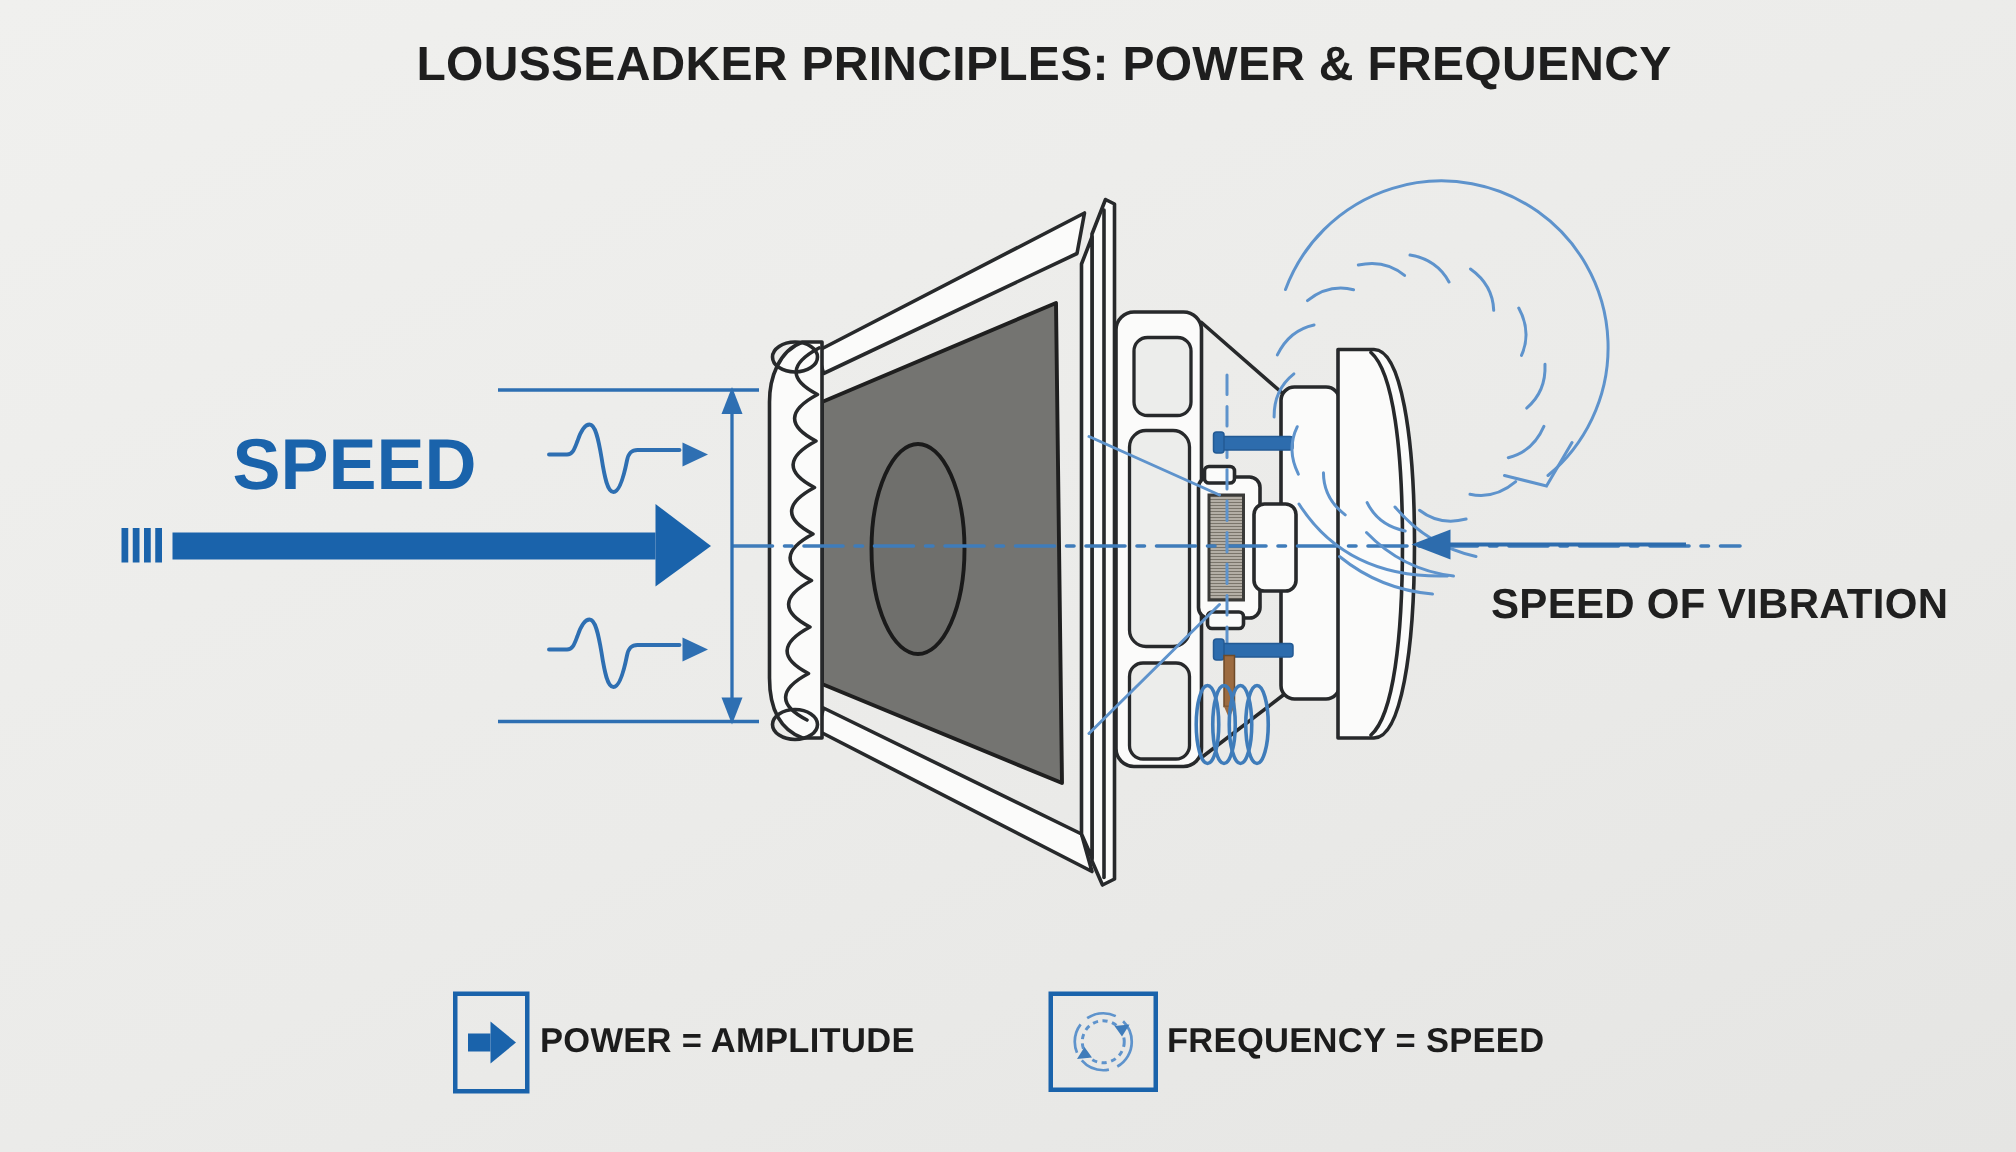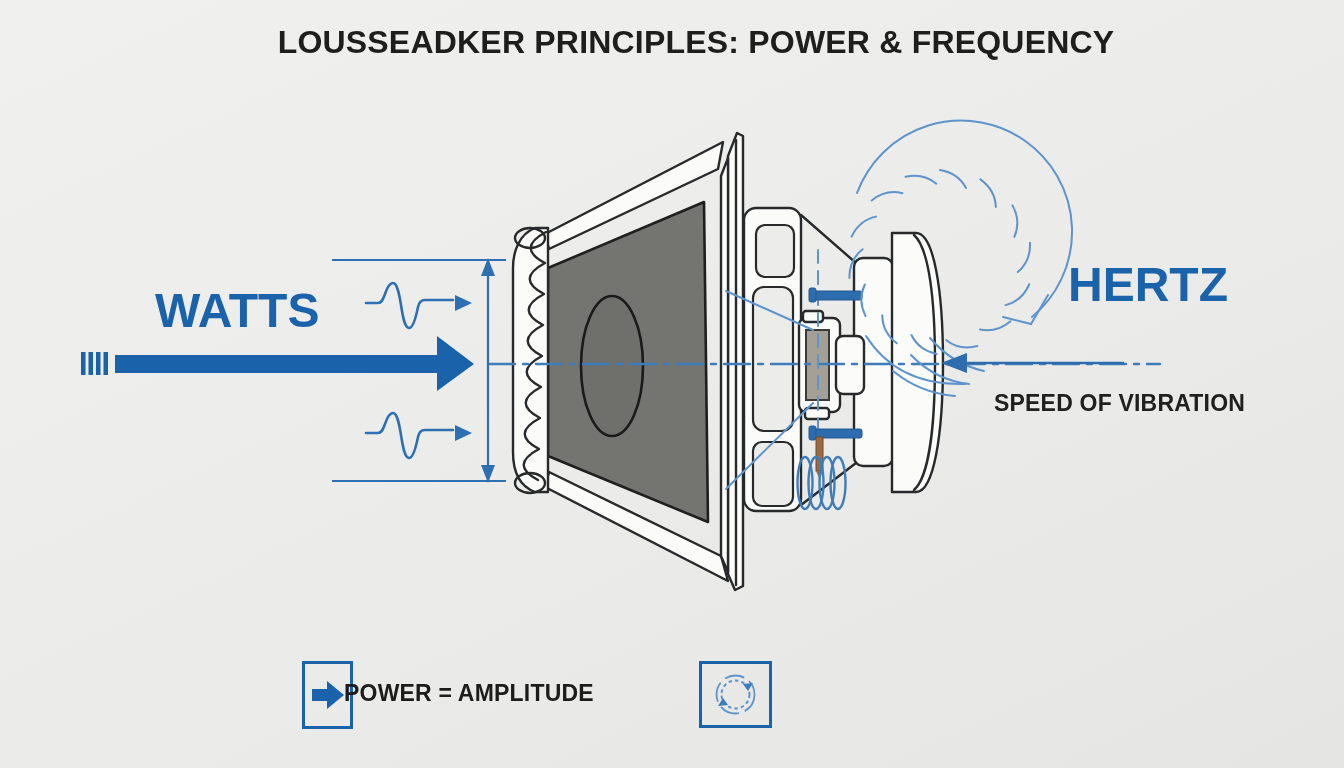--- a/index.html
+++ b/index.html
@@ -22,35 +22,35 @@
     position:absolute;top:24px;left:0;width:100%;text-align:center;
     font-size:32px;font-weight:bold;color:var(--text-dark);letter-spacing:.2px;margin-left:24px;
   }
   .big-blue{
     position:absolute;font-size:48px;font-weight:bold;color:var(--accent-blue);
     letter-spacing:0;line-height:1;
   }
   .watts{left:155px;top:287px;}
   .hertz{left:1068px;top:261px;}
   .small-dark{
-    position:absolute;font-size:23px;font-weight:bold;color:#202020;
+    position:absolute;font-size:28px;font-weight:bold;color:#202020;
     line-height:28px;letter-spacing:.2px;
   }
   .amp{left:83px;top:417px;}
   .speed{left:994px;top:389px;}
   .legend-box{
     position:absolute;border:3px solid var(--accent-blue);
     display:flex;align-items:center;justify-content:center;background:transparent;
   }
   .legend-box.power{left:302px;top:661px;width:45px;height:62px;}
   .legend-box.freq{left:699px;top:661px;width:67px;height:61px;}
   .legend-text{
     position:absolute;font-size:23px;font-weight:bold;color:#1c1c1c;letter-spacing:.2px;
   }
-  .legend-text.power{left:344px;top:680px;}
+  .legend-text.power{left:360px;top:680px;}
   .legend-text.freq{left:778px;top:680px;}
 
   
   .ink{stroke:var(--outline-ink);stroke-width:2.4;fill:none;stroke-linejoin:round;stroke-linecap:round;}
   .ink-fill{fill:#fbfbfa;stroke:var(--outline-ink);stroke-width:2.4;stroke-linejoin:round;}
   .win{fill:#ecedeb;stroke:var(--outline-ink);stroke-width:2.2;}
   .steel{stroke:var(--steel-blue);fill:none;stroke-width:2.4;stroke-linecap:round;}
   .lblue{stroke:var(--light-blue);fill:none;stroke-width:2;stroke-linecap:round;}
   .wave{stroke:#2e6fb2;fill:none;stroke-width:2.6;stroke-linecap:round;}
   .range{stroke:#2e6fb2;fill:none;stroke-width:2.2;}
@@ -179,37 +179,37 @@
       <g>
         <path class="range" d="M332,260 H506 M332,481 H506 M488,274 V467"></path>
         <polygon fill="#2e6fb2" points="488,258 481,276 495,276"></polygon>
         <polygon fill="#2e6fb2" points="488,483 481,465 495,465"></polygon>
       </g>
     </g>
   </svg>
 
   <div class="title">LOUSSEADKER PRINCIPLES: POWER &amp; FREQUENCY</div>
 
-  <div class="big-blue watts">WATTS</div>
+  <div class="big-blue watts">SPEED</div>
   <div class="small-dark amp">
   </div>
 
-  <div class="big-blue hertz">HERTZ</div>
   <div class="small-dark speed">SPEED OF VIBRATION</div>
 
   <div class="legend-box power">
     <svg width="39" height="40" viewBox="0 0 39 40">
       <rect x="4" y="14" width="15" height="12" class="fill-accent"></rect>
       <polygon points="19,6 36,20 19,34" class="fill-accent"></polygon>
     </svg>
   </div>
   <div class="legend-text power">POWER = AMPLITUDE</div>
 
   <div class="legend-box freq">
     <svg width="51" height="47" viewBox="0 0 51 47">
       <circle cx="25.5" cy="23.5" r="19" fill="none" stroke="#5e93cc" stroke-width="1.8" stroke-dasharray="20 6"></circle>
       <circle cx="25.5" cy="23.5" r="14" fill="none" stroke="#5e93cc" stroke-width="2" stroke-dasharray="3.5 3"></circle>
       <polygon points="43,12 38,20 33,13" fill="#3f7cba"></polygon>
       <polygon points="8,35 13,27 18,34" fill="#3f7cba"></polygon>
     </svg>
   </div>
+  <div class="legend-text freq">FREQUENCY = SPEED</div>
 
 </div>
 
 </body></html>

